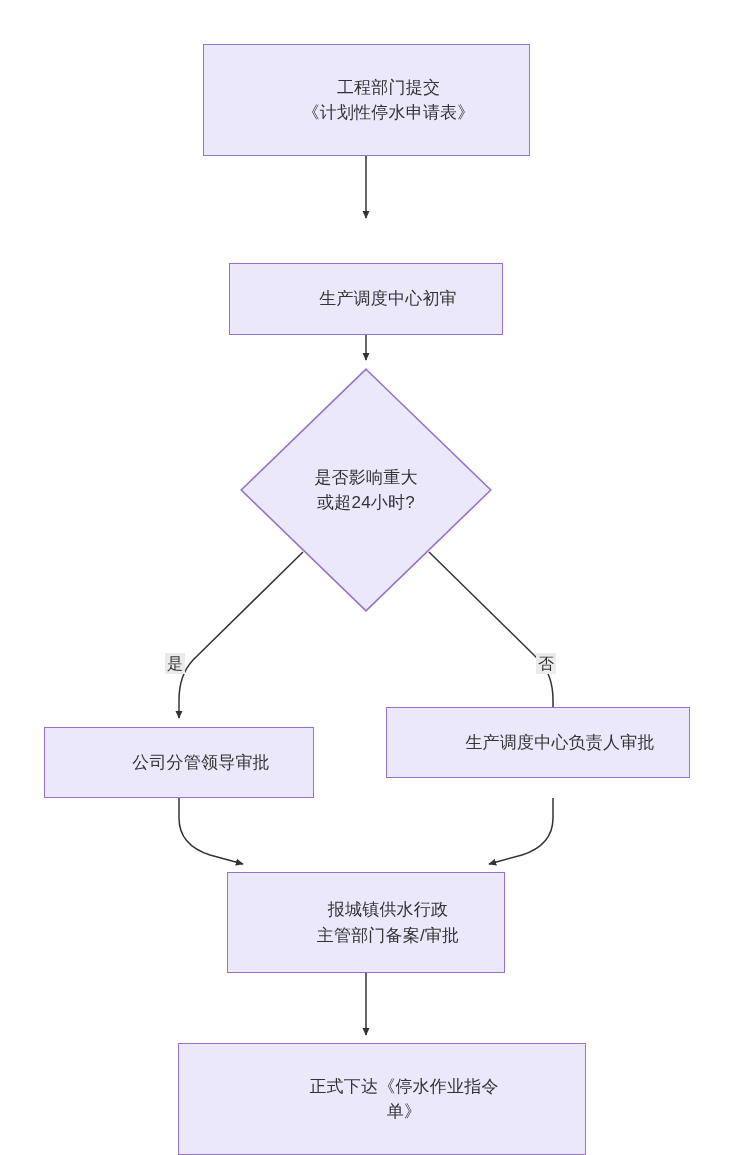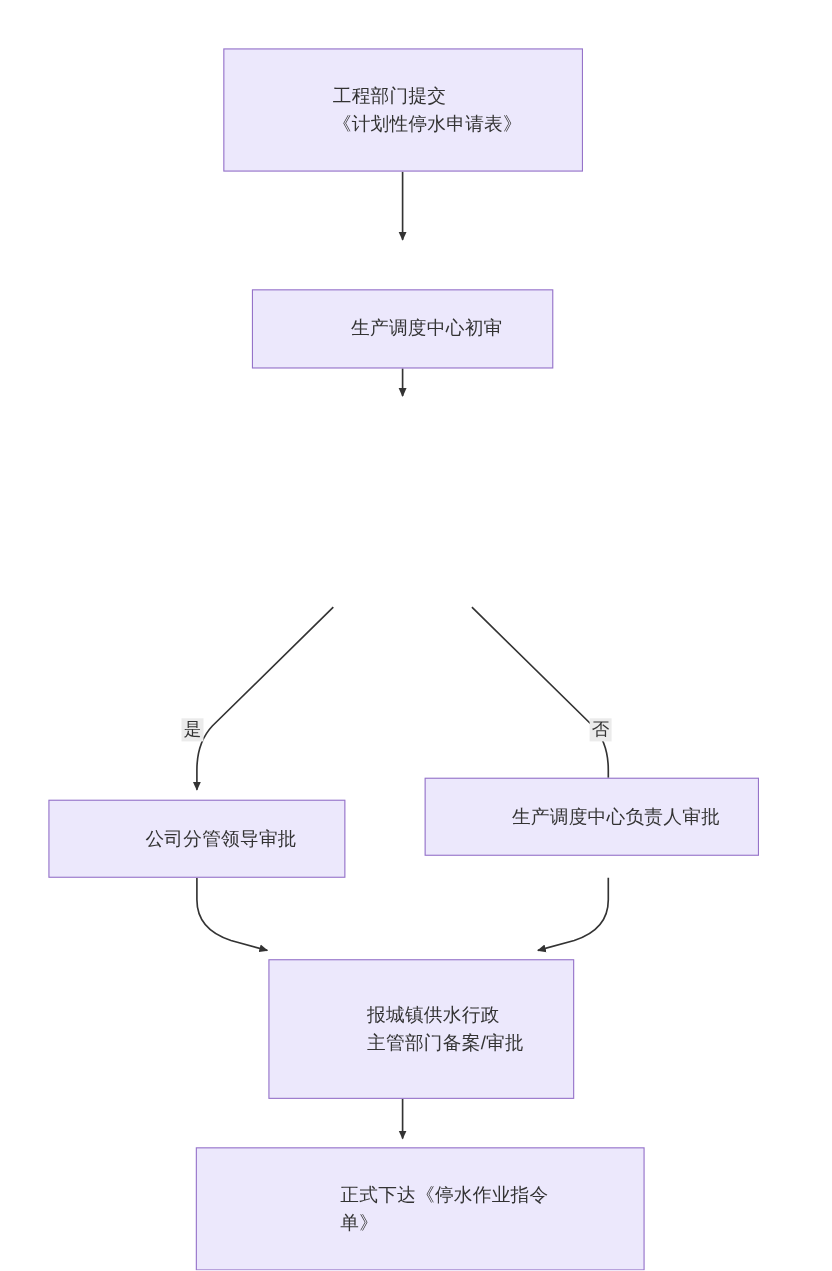--- a/index.html
+++ b/index.html
@@ -28,20 +28,21 @@
   }
   .node {
     position: absolute;
     box-sizing: border-box;
     background: #ece8fc;
     border: 1.3px solid #9673c9;
     color: #333333;
     display: flex;
     align-items: center;
     justify-content: center;
+    text-align: center;
     font-size: 17px;
     line-height: 1.48;
     white-space: pre-line;
     letter-spacing: 0.2px;
     padding-left: 44px;
   }
   .node-label {
     display: block;
     white-space: pre-line;
   }
@@ -112,30 +113,39 @@
 
   <div class="node" style="left:203px; top:44px; width:327px; height:112px;">
     <span class="node-label">工程部门提交
 《计划性停水申请表》</span>
   </div>
 
   <div class="node" style="left:229px; top:227px; width:274px; height:72px;margin-top:36px;">
     <span class="node-label">生产调度中心初审</span>
   </div>
 
+  <div class="diamond-wrap" style="left:240px; top:368px;">
+    <svg class="diamond-shape" viewBox="0 0 252 244" xmlns="http://www.w3.org/2000/svg">
+      <polygon points="126,1.2 250.8,122 126,242.8 1.2,122" fill="#ece8fc" stroke="#9673c9" stroke-width="1.6"></polygon>
+    </svg>
+    <div class="diamond-text">
+      <span class="node-label">是否影响重大
+或超24小时?</span>
+    </div>
+  </div>
 
   <div class="node" style="left:44px; top:727px; width:270px; height:71px;">
     <span class="node-label">公司分管领导审批</span>
   </div>
 
   <div class="node" style="left:386px; top:707px; width:304px; height:71px;">
     <span class="node-label">生产调度中心负责人审批</span>
   </div>
 
-  <div class="node" style="left:244px; top:872px; width:278px; height:127px;">
+  <div class="node" style="left:227px; top:872px; width:278px; height:101px;">
     <span class="node-label">报城镇供水行政
 主管部门备案/审批</span>
   </div>
 
   <div class="node" style="left:178px; top:1043px; width:408px; height:112px;">
     <span class="node-label">正式下达《停水作业指令
 单》</span>
   </div>
 
   <div class="edge-label" style="left:165px; top:653px;">是</div>

